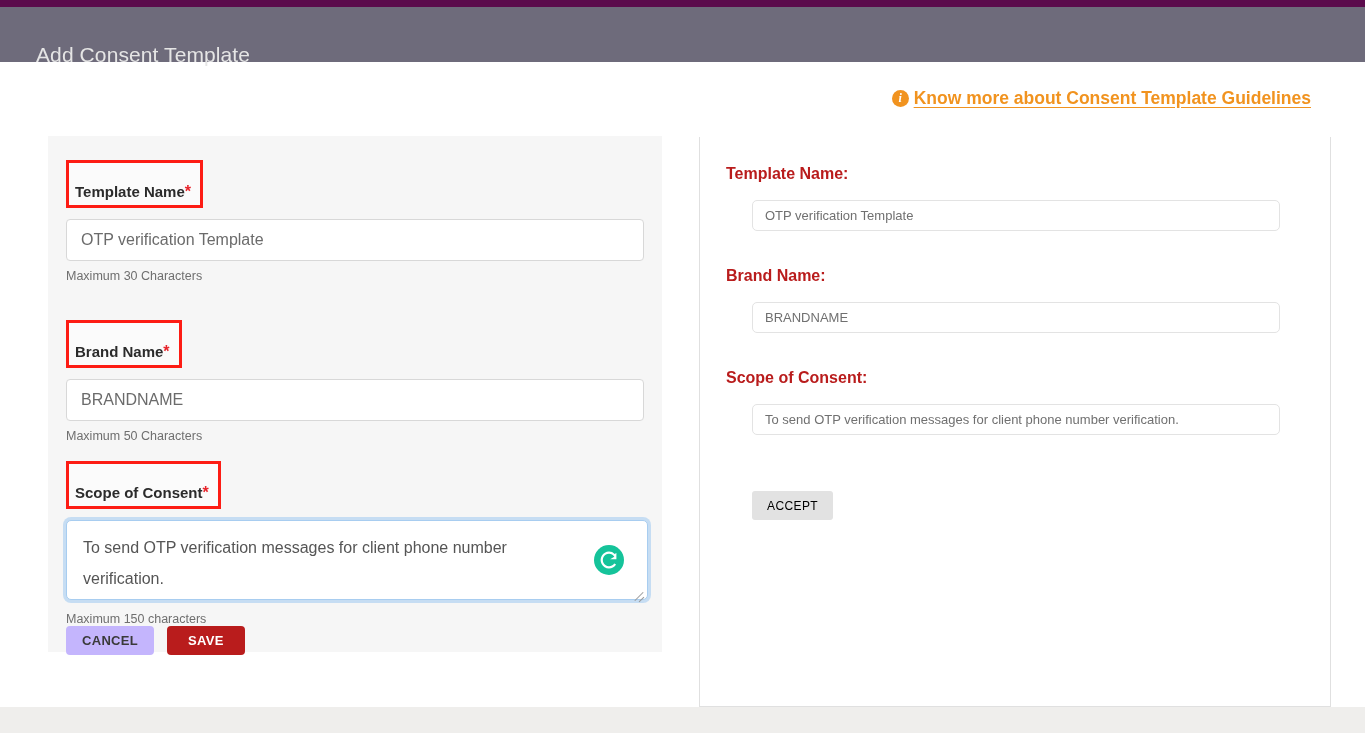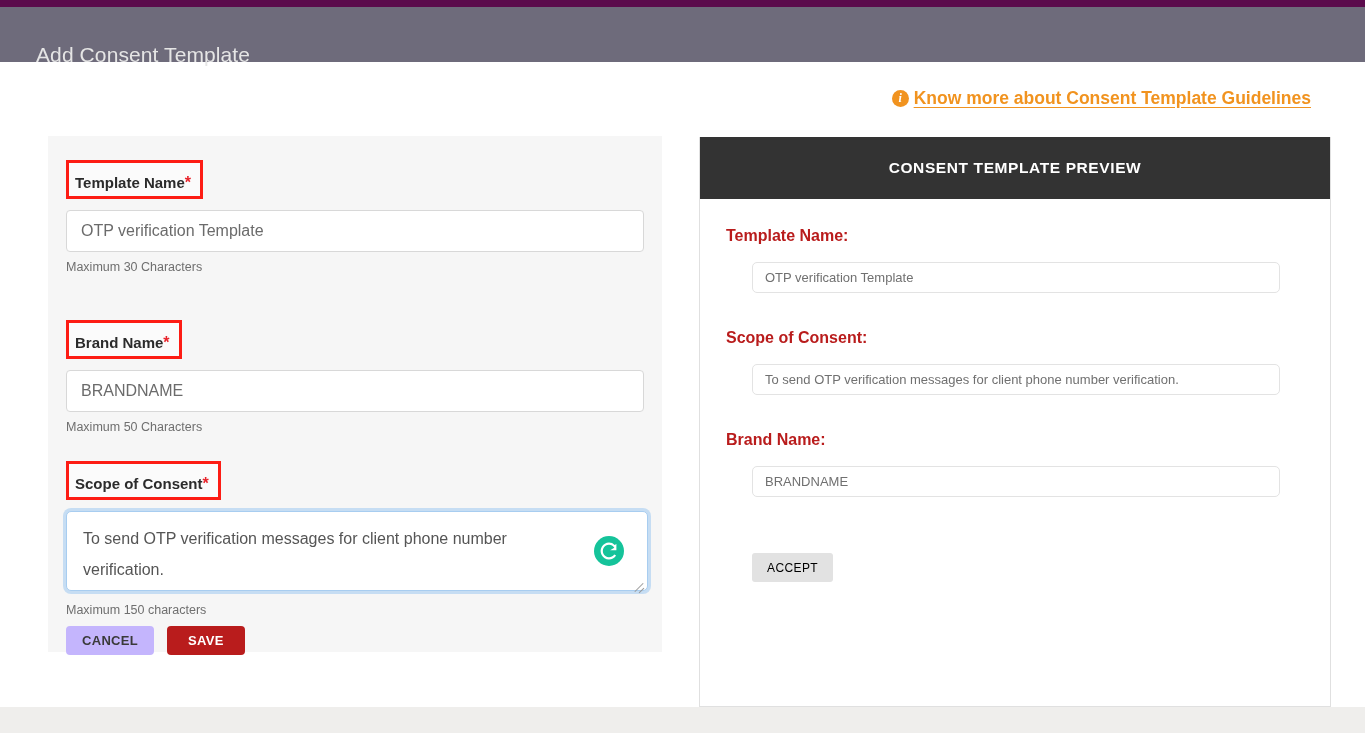--- a/index.html
+++ b/index.html
@@ -67,21 +67,21 @@
     left: 48px; top: 136px;
     width: 614px; height: 516px;
     background: #f6f6f6;
   }
   .field-group { position: absolute; left: 18px; }
 
   .field-label-box {
     position: relative;
     display: inline-block;
     border: 3px solid #fd1c14;
-    padding: 11px 9px 4px 6px;
+    padding: 20px 9px 4px 6px;
     background: #fbfbfb;
   }
   .field-label {
     font-size: 15px;
     font-weight: bold;
     color: #2b2b2b;
     white-space: nowrap;
   }
   .req-star { color: #e8232a; font-weight: bold; }
 
@@ -280,39 +280,36 @@
     <div class="helper-text">Maximum 150 characters</div>
   </div>
 
   <div class="form-actions">
     <button class="btn btn-cancel">CANCEL</button>
     <button class="btn btn-save">SAVE</button>
   </div>
 </div>
 
 <div class="preview-panel">
-  <div class="preview-header">
-    <span class="preview-header-title">CONSENT TEMPLATE PREVIEW</span>
-  </div>
   <div class="preview-body">
 
     <div class="preview-field">
       <div class="preview-label">Template Name:</div>
       <div class="preview-value">OTP verification Template</div>
     </div>
 
     <div class="preview-field">
+      <div class="preview-label">Brand Name:</div>
+      <div class="preview-value">BRANDNAME</div>
+    </div>
+
+    <div class="preview-field">
       <div class="preview-label">Scope of Consent:</div>
       <div class="preview-value">To send OTP verification messages for client phone number verification.</div>
     </div>
 
-    <div class="preview-field">
-      <div class="preview-label">Brand Name:</div>
-      <div class="preview-value">BRANDNAME</div>
-    </div>
-
     <div class="accept-wrap">
       <button class="btn-accept">ACCEPT</button>
     </div>
   </div>
 </div>
 
 <div class="page-footer"></div>
 
 </body></html>

